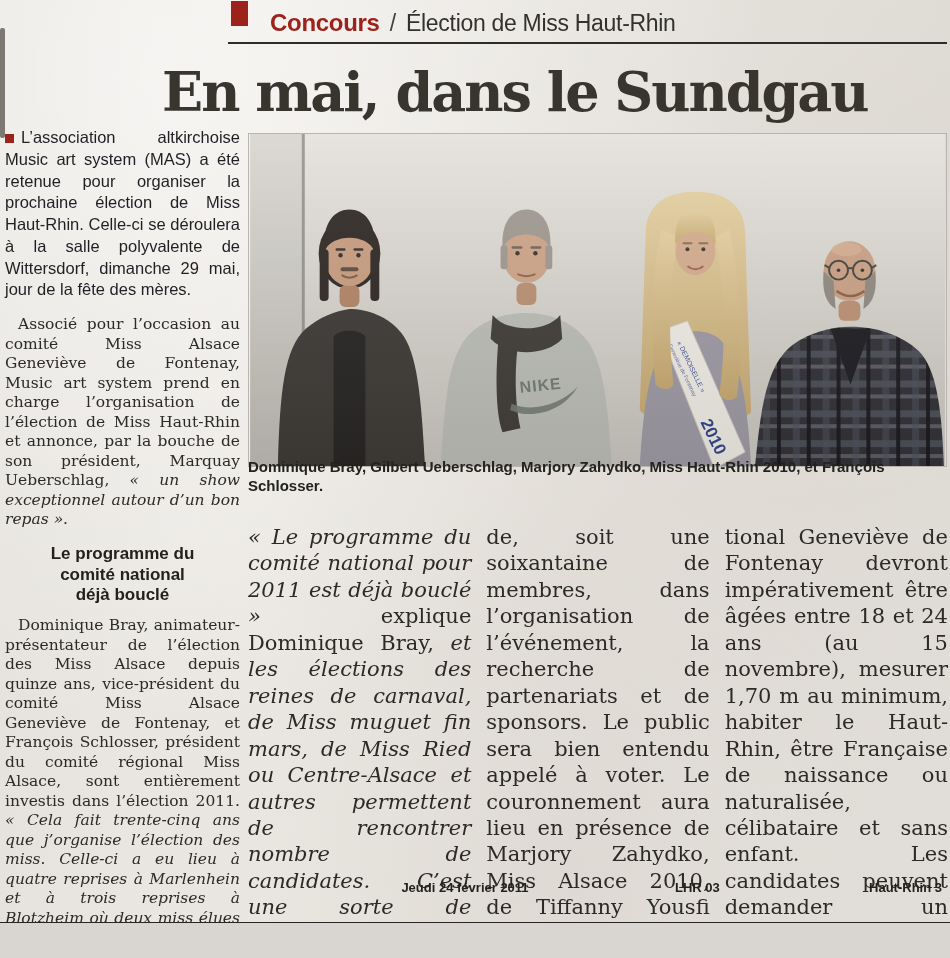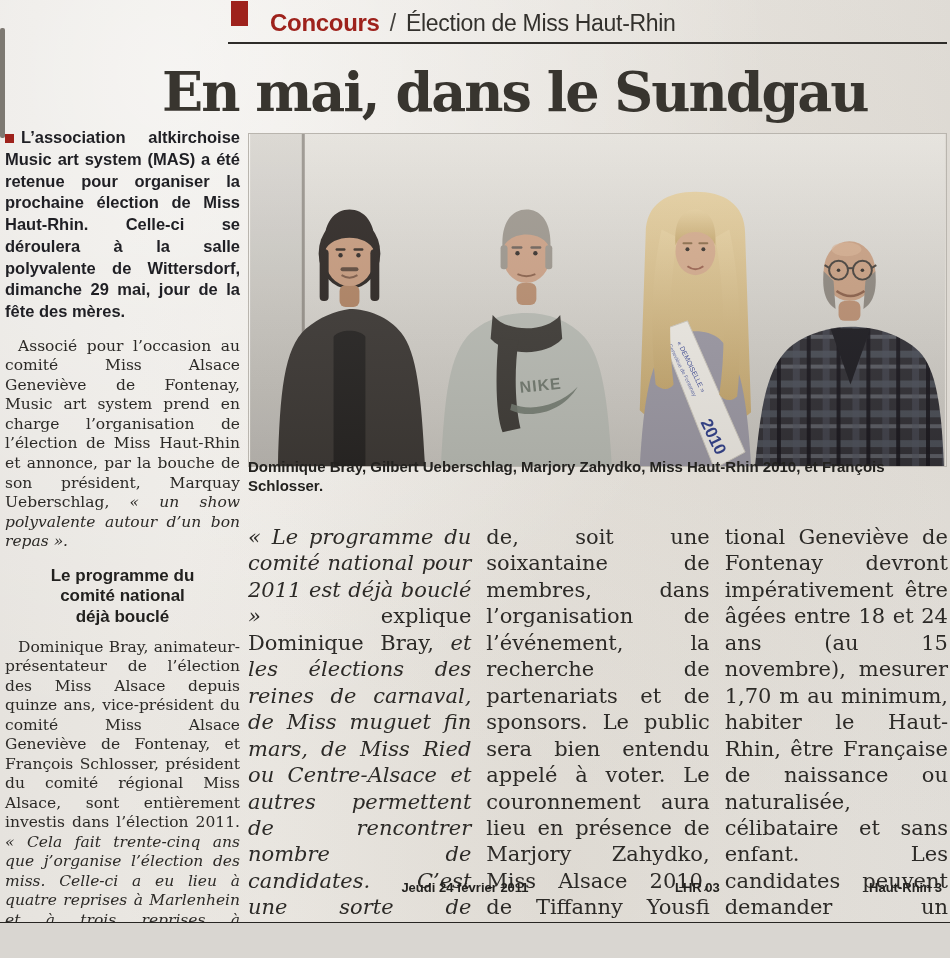--- a/index.html
+++ b/index.html
@@ -17,21 +17,21 @@
   .section-marker{position:absolute;left:231px;top:1px;width:17px;height:25px;background:#9e221c;}
   .kicker{position:absolute;left:270px;top:9px;white-space:nowrap;font-family:"Liberation Sans",sans-serif;letter-spacing:-.3px;}
   .kicker .k-label{font-weight:bold;font-size:24px;color:#9e221c;}
   .kicker .k-sep{font-size:23px;color:#44423e;padding:0 6px;}
   .kicker .k-subject{font-size:23px;color:#33312d;}
   .kicker-rule{position:absolute;left:228px;top:42px;width:719px;height:2px;background:#2e2c29;}
   .headline{position:absolute;left:150px;top:52px;width:790px;font-family:"DejaVu Serif",serif;
     font-weight:bold;font-size:54px;line-height:1.05;letter-spacing:-2px;color:#38352f;white-space:nowrap;}
   
   .leftcol{position:absolute;left:5px;top:127px;width:235px;}
-  .lead{font-family:"Liberation Sans",sans-serif;font-weight:bold;font-size:16.5px;line-height:1.32;
+  .lead{font-family:"Liberation Sans",sans-serif;font-weight:normal;font-size:16.5px;line-height:1.32;
     color:#1f1f24;text-align:justify;}
   .bullet{display:inline-block;width:9px;height:9px;background:#9e221c;margin-right:7px;}
   .leftcol p.body{font-size:15.5px;line-height:1.26;text-align:justify;margin:14px 0 0 0;text-indent:13px;}
   .subhead{font-family:"Liberation Sans",sans-serif;font-weight:bold;font-size:17px;line-height:1.22;
     color:#22211f;text-align:center;max-width:158px;margin:14px auto 10px auto;}
   .it{font-style:italic;}
   
   .photo{position:absolute;left:248px;top:133px;width:699px;height:334px;border:1px solid #b9b5ae;box-sizing:border-box;}
   .photo svg{display:block;width:100%;height:100%;}
   
@@ -65,21 +65,21 @@
     <span class="k-sep">/</span>
     <span class="k-subject">Élection de Miss Haut-Rhin</span>
   </div>
   <div class="kicker-rule"></div>
 
   <h1 class="headline" style="margin:12px;">En mai, dans le Sundgau</h1>
 
   <div class="leftcol">
     <div class="lead"><span class="bullet"></span><span>L’association altkirchoise Music art system (MAS) a été retenue pour organiser la prochaine élection de Miss Haut-Rhin. Celle-ci se déroulera à la salle polyvalente de Wittersdorf, dimanche 29 mai, jour de la fête des mères.</span></div>
 
-    <p class="body"><span>Associé pour l’occasion au comité Miss Alsace Geneviève de Fontenay, Music art system prend en charge l’organisation de l’élection de Miss Haut-Rhin et annonce, par la bouche de son président, Marquay Ueberschlag, </span><span class="it">« un show polyvalente autour d’un bon repas ».</span></p>
+    <p class="body"><span>Associé pour l’occasion au comité Miss Alsace Geneviève de Fontenay, Music art system prend en charge l’organisation de l’élection de Miss Haut-Rhin et annonce, par la bouche de son président, Marquay Ueberschlag, </span><span class="it">« un show exceptionnel autour d’un bon repas ».</span></p>
 
     <div class="subhead">Le programme du comité national déjà bouclé</div>
 
     <p class="body" style="margin-top:4px;"><span>Dominique Bray, animateur-présentateur de l’élection des Miss Alsace depuis quinze ans, vice-président du comité Miss Alsace Geneviève de Fontenay, et François Schlosser, président du comité régional Miss Alsace, sont entièrement investis dans l’élection 2011. </span><span class="it">« Cela fait trente-cinq ans que j’organise l’élection des miss. Celle-ci a eu lieu à quatre reprises à Marlenhein et à trois reprises à Blotzheim où deux miss élues sont devenues Miss France, à savoir Nathalie Marquay et Elodie Bléger », </span></p>
   </div>
 
   <div class="photo">
     <svg viewBox="0 0 699 334" aria-hidden="true">
       <defs>
         <linearGradient id="wall" x1="0" y1="0" x2="0" y2="1">

